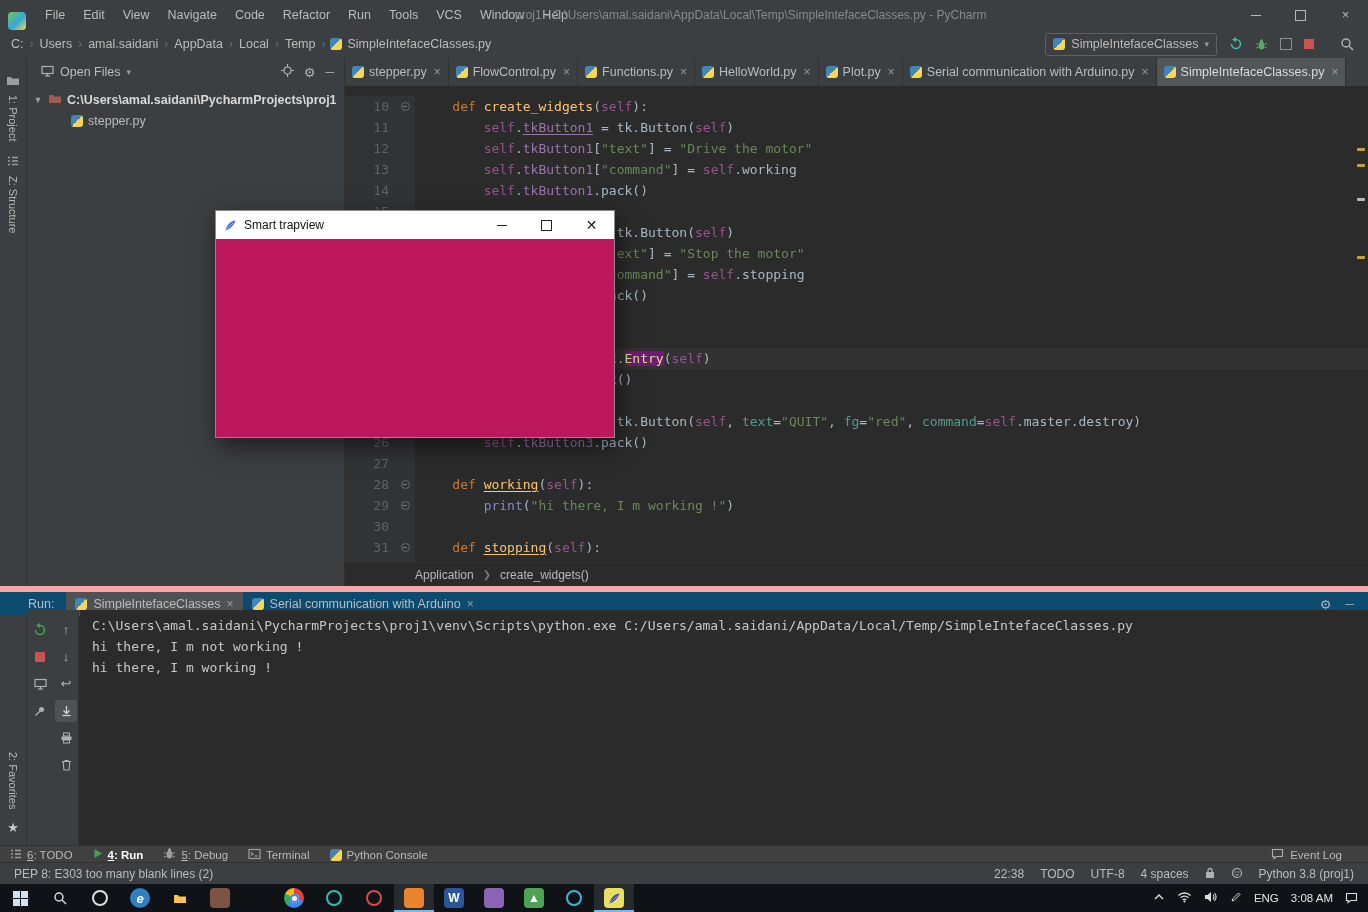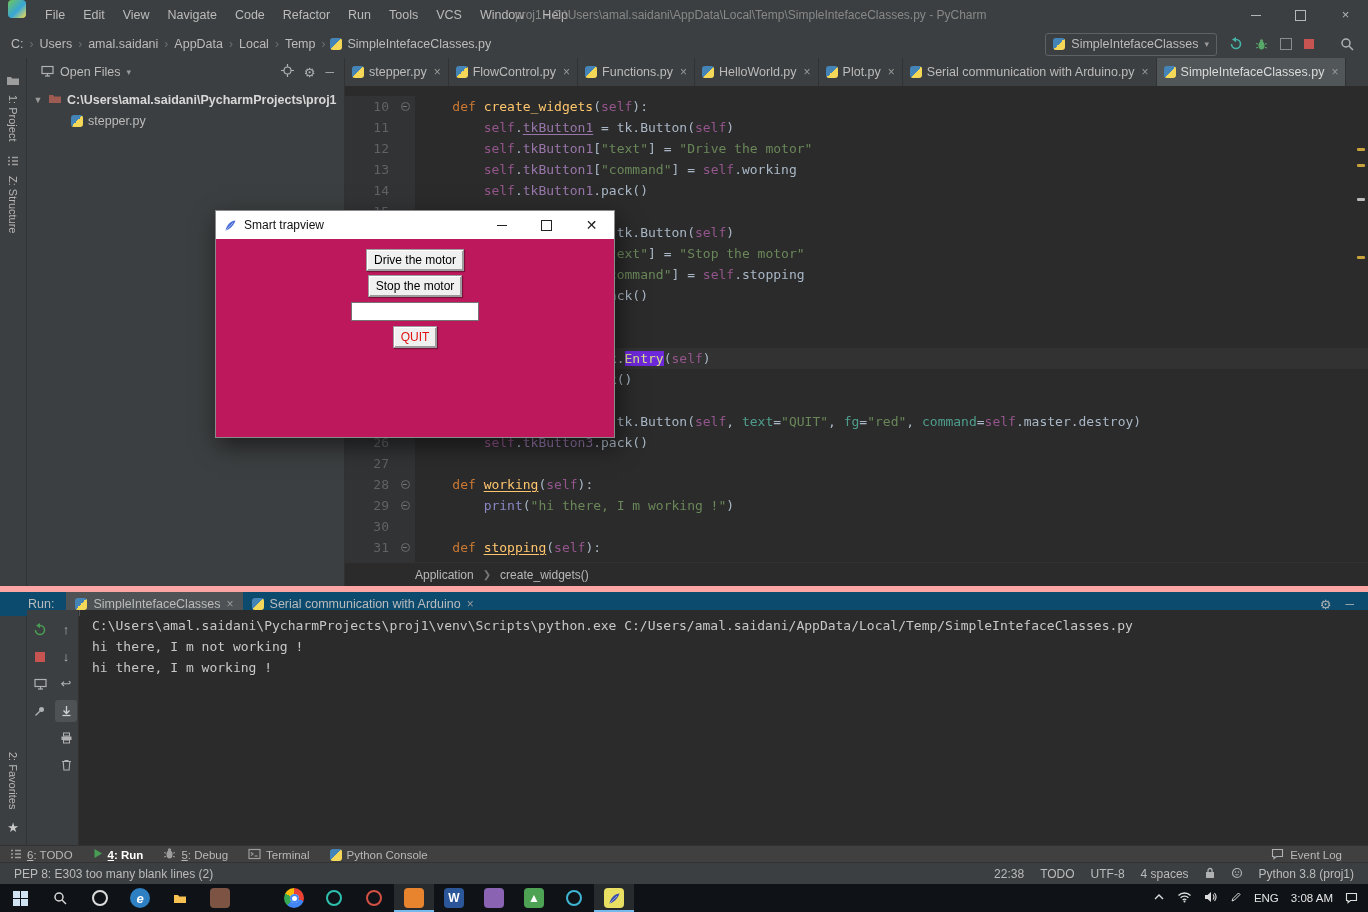--- a/index.html
+++ b/index.html
@@ -1,20 +1,20 @@
 <!DOCTYPE html>
 <html><head>
 <meta charset="utf-8">
 <style>
   html,body{margin:0;padding:0;background:#1a1a1a}
   .screen{position:relative;width:1368px;height:912px;background:#2b2b2b;overflow:hidden;
     font-family:"Liberation Sans","DejaVu Sans",sans-serif;-webkit-font-smoothing:antialiased}
 
   
-  .titlebar{position:absolute;left:0;top:0;right:0;height:30px;background:#3c3f41;border-bottom:1px solid #323232;display:flex;align-items:flex-start}
+  .titlebar{position:absolute;left:0;top:0;right:0;height:30px;background:#3c3f41;border-bottom:1px solid #323232;display:flex;align-items:flex-end}
   .pc-logo{width:18px;height:18px;border-radius:4px;margin:0 10px 0 8px;flex:none;
     background:linear-gradient(135deg,#71c558 0%,#37a6d8 55%,#f7e14b 100%)}
   .menubar{display:flex;height:100%}
   .menu-item{padding:0 9px;line-height:30px;font-size:12.5px;color:#bbbbbb;white-space:nowrap}
   .win-title{position:absolute;left:515px;top:0;line-height:30px;font-size:12px;color:#888;white-space:nowrap;pointer-events:none}
   .win-controls{position:absolute;right:0;top:0;height:30px;display:flex}
   .win-controls>span{width:45px;text-align:center;line-height:30px;color:#b6b6b6;font-size:13px}
   .boxg{display:inline-block;width:9px;height:9px;border:1px solid #b6b6b6;vertical-align:middle}
   .lineg{display:inline-block;width:10px;height:1px;background:#b6b6b6;vertical-align:middle}
 
@@ -65,21 +65,21 @@
   .lnum{width:44px;text-align:right;color:#606366;background:#313335;padding-right:6px;flex:none}
   .lfold{width:20px;background:#313335;flex:none;display:flex;align-items:center;justify-content:center}
   .fold-dot{width:9px;height:9px;border:1px solid #6a6a6a;border-radius:50%;color:#9a9a9a;font-size:8px;line-height:8px;text-align:center;box-sizing:border-box}
   .lcode{flex:1;padding-left:6px}
   .line.caret .lcode{background:#323232}
   .d{color:#a9b7c6}.kw{color:#cc7832}.fn{color:#ffc66d}
   .fnu{color:#ffc66d;text-decoration:underline;text-underline-offset:2px}
   .sf{color:#94558d}.at{color:#9876aa}
   .atu{color:#9876aa;text-decoration:underline;text-underline-offset:2px}
   .st{color:#6a8759}.bi{color:#8888c6}.ka{color:#4f9e8d}
-  .hl{color:#d8e08d;background:#6d28d9;text-underline-offset:2px}
+  .hl{color:#d8e08d;background:#701a75;text-underline-offset:2px}
   .estripe-mark{position:absolute;right:3px;width:8px;height:3px;border-radius:1px}
 
   
   .editor-crumbs{position:absolute;left:345px;top:562px;right:0;height:24px;background:#2b2b2b;border-top:1px solid #323232;display:flex;align-items:center;gap:9px;padding-left:70px;color:#b8b8b8;font-size:12px;box-sizing:border-box}
   .ec-sep{color:#777;font-size:10px}
 
   
   .run-header{position:absolute;left:0;top:586px;right:0;height:24px;background:#0c4a6e;border-top:6px solid #fca5a5;display:flex;align-items:center;font-size:12.5px;color:#bbb}
   .run-label{padding:0 12px 0 28px}
   .rtab{display:flex;align-items:center;gap:6px;height:24px;padding:0 9px;white-space:nowrap}
@@ -571,21 +571,15 @@
       <div class="tk-controls">
         <span>
             <i class="tk-mingl"></i>
           </span>
         <span>
             <i class="tk-maxgl"></i>
           </span>
         <span>✕</span>
       </div>
     </div>
-    <div class="tk-body">
-      <button class="tk-btn">Drive the motor</button>
-      <button class="tk-btn">Stop the motor</button>
-      <input class="tk-entry" value="" style="">
-      <button class="tk-btn" id="quit-btn" style="color: rgb(224, 16, 16);">QUIT</button>
-    </div>
   </div>
 
 </div>
 
 </body></html>

